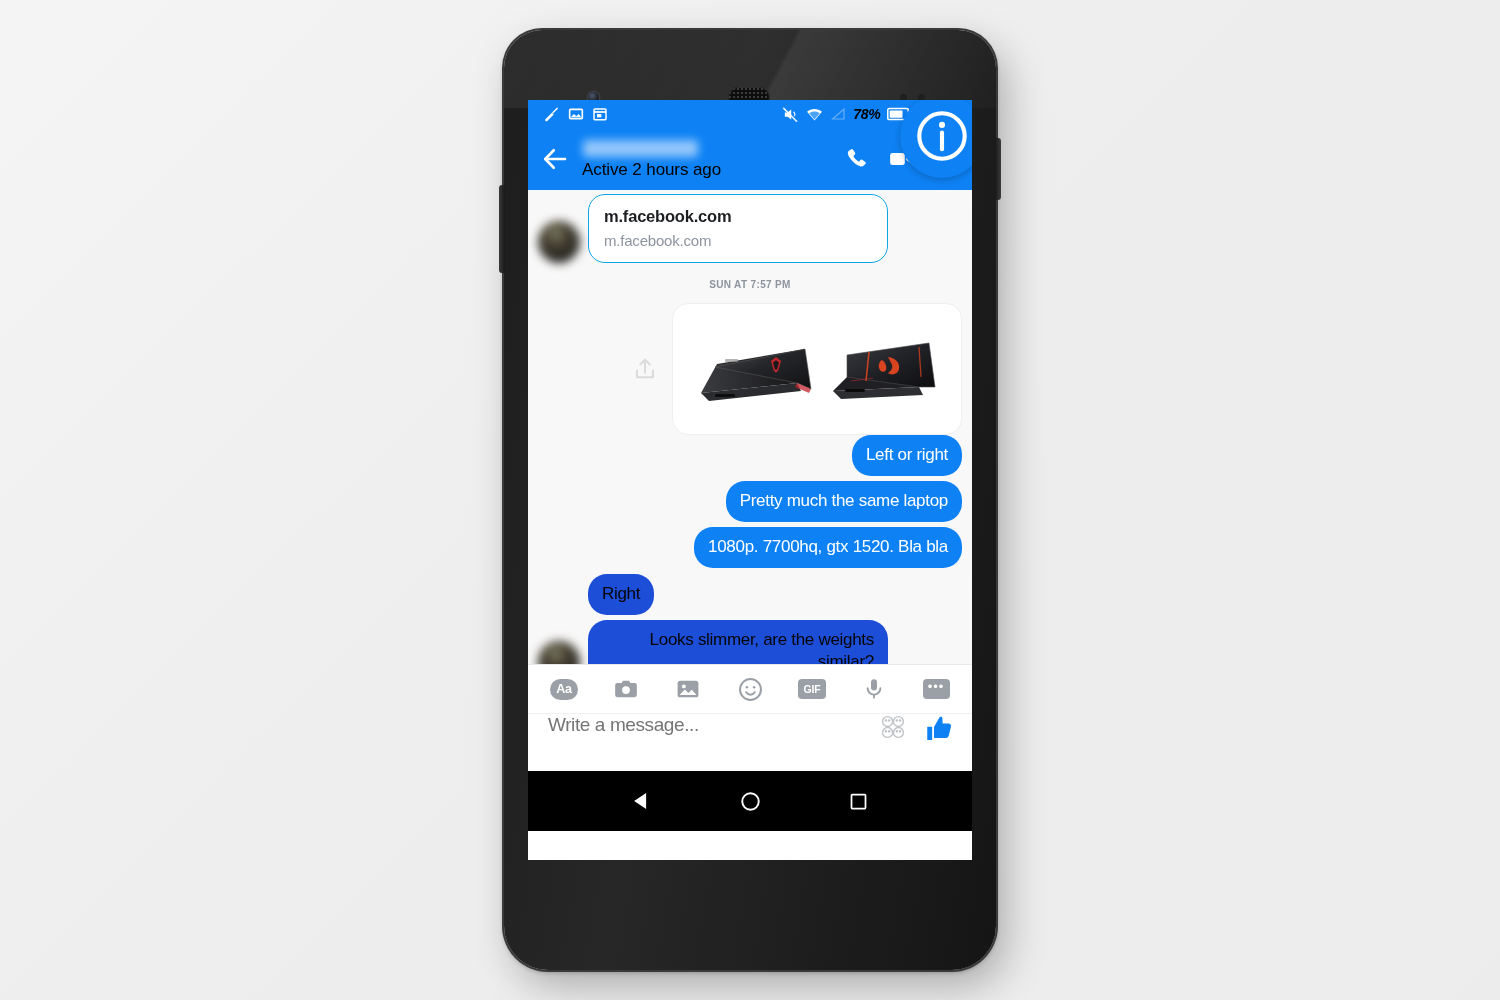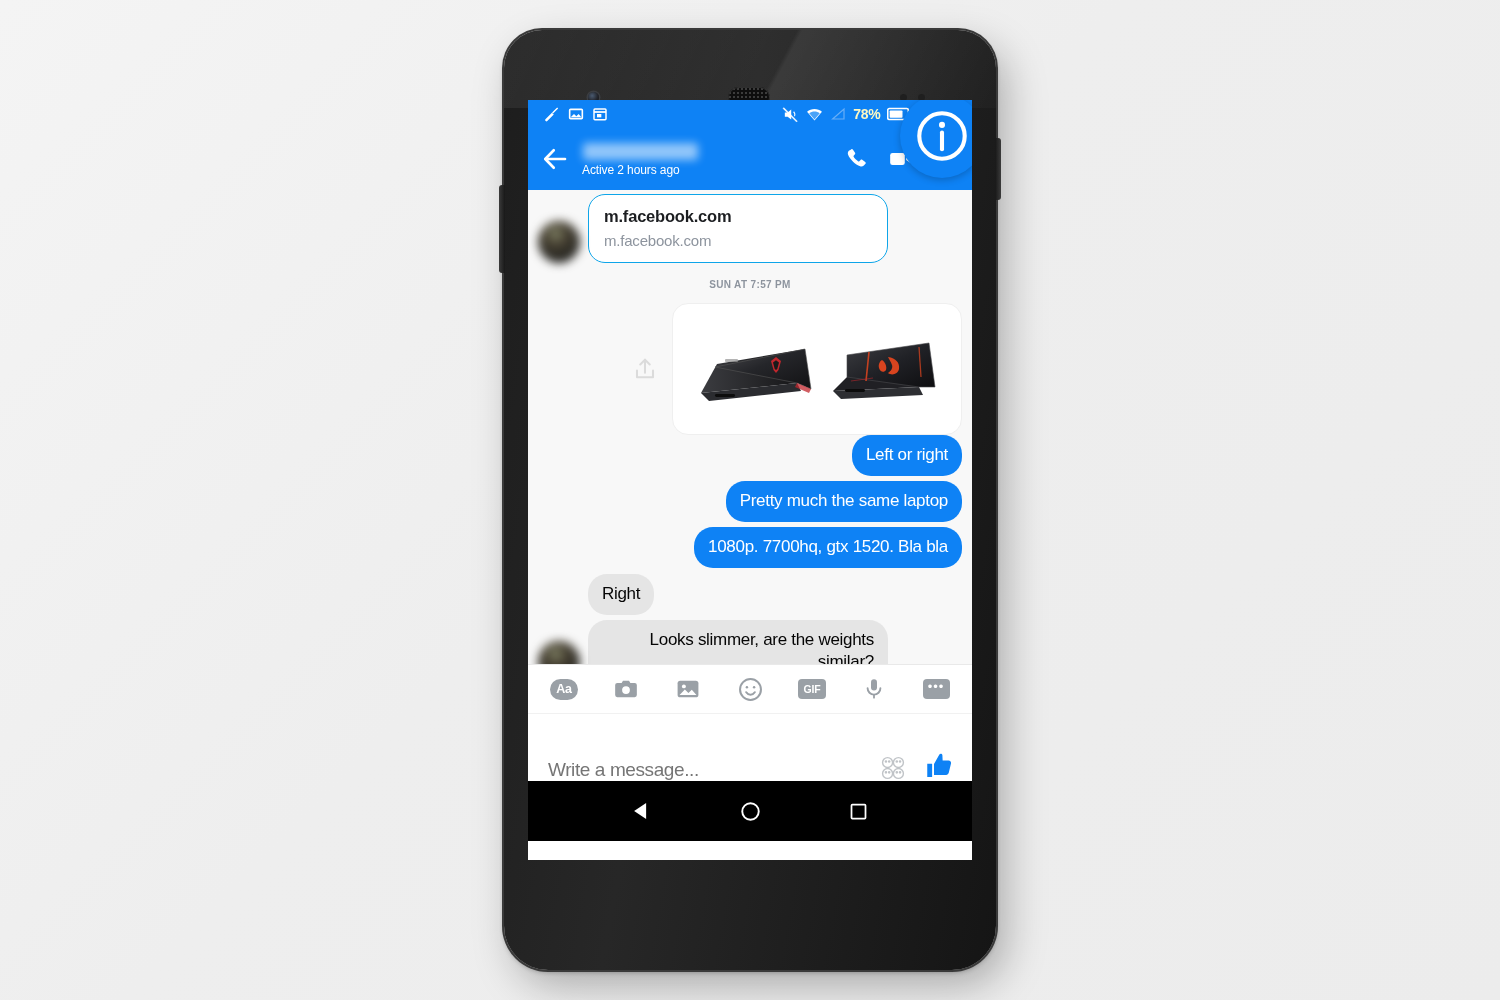--- a/index.html
+++ b/index.html
@@ -77,21 +77,22 @@
     width: 444px; height: 760px;
     background: #ffffff;
     overflow: hidden;
   }
 
   
   .statusbar {
     height: 28px; background: #0e82f5;
     display: flex; align-items: center;
     padding: 0 8px 0 15px;
-    color: #fef9c3;
+    color: #000000;
+    font-style: italic;
   }
   .sb-left { display: flex; align-items: center; gap: 8px; }
   .sb-right { margin-left: auto; display: flex; align-items: center; gap: 7px; }
   .sb-ico { display: block; }
   .sb-pct {
     font-size: 14px; font-weight: bold; letter-spacing: -0.3px;
   }
   .sb-time {
     font-size: 15px; font-weight: bold; letter-spacing: -0.4px;
     display: flex; align-items: baseline; gap: 2px;
@@ -108,21 +109,21 @@
   .back-arrow { width: 30px; height: 30px; flex: 0 0 auto; margin-right: 12px; }
   .thread-meta { flex: 1 1 auto; min-width: 0; padding-top: 2px; }
   .thread-name {
     height: 17px; width: 115px;
     border-radius: 3px;
     background: rgba(255,255,255,0.55);
     filter: blur(4px);
     margin: 0 0 3px 1px;
   }
   .thread-status {
-    color: #ffffff; font-size: 12px; letter-spacing: -0.1px;
+    color: #000000; font-size: 17px; letter-spacing: -0.1px;
     white-space: nowrap;
   }
   .ab-actions { display: flex; align-items: center; gap: 18px; margin-right: 4px; }
   .ab-btn { width: 26px; height: 26px; }
 
   
   .info-magnifier {
     position: absolute;
     right: -12px; top: -34px;
     width: 84px; height: 84px; border-radius: 50%;
@@ -187,21 +188,21 @@
     max-width: 290px;
     padding: 9px 14px 10px 14px;
     border-radius: 19px;
     font-size: 17px;
     line-height: 1.3;
     letter-spacing: -0.3px;
     word-wrap: break-word;
     text-align: right;
   }
   .bub.blue { background: #0e82f5; color: #fff; }
-  .bub.grey { background: #e5e5e5; color: #050505; }
+  .bub.grey { background: #1d4ed8; color: #050505; }
   .row.in { justify-content: flex-start; }
 
   
   .composer { background: #fff; border-top: 1px solid #e9e9e9; }
   .tool-row {
     height: 48px;
     display: flex; align-items: center;
     padding: 0 22px;
     justify-content: space-between;
   }
@@ -221,22 +222,22 @@
     letter-spacing: -0.2px;
   }
   .dots-pill {
     width: 27px; height: 20px; border-radius: 4px;
     background: #9aa0a6; color: #fff;
     display: flex; align-items: center; justify-content: center;
     font-size: 13px; letter-spacing: 1px; line-height: 0;
     padding-bottom: 4px;
   }
   .input-row {
-    height: 68px;
-    display: flex; align-items: flex-end;
+    height: 58px;
+    display: flex; align-items: flex-start;
     padding: 0 18px 0 20px;
     border-top: 1px solid #f1f1f1;
   }
   .msg-input {
     flex: 1 1 auto;
     border: none; outline: none;
     font-family: "Liberation Sans", sans-serif;
     font-size: 19px; color: #8d949e;
     background: transparent;
     letter-spacing: -0.4px;

